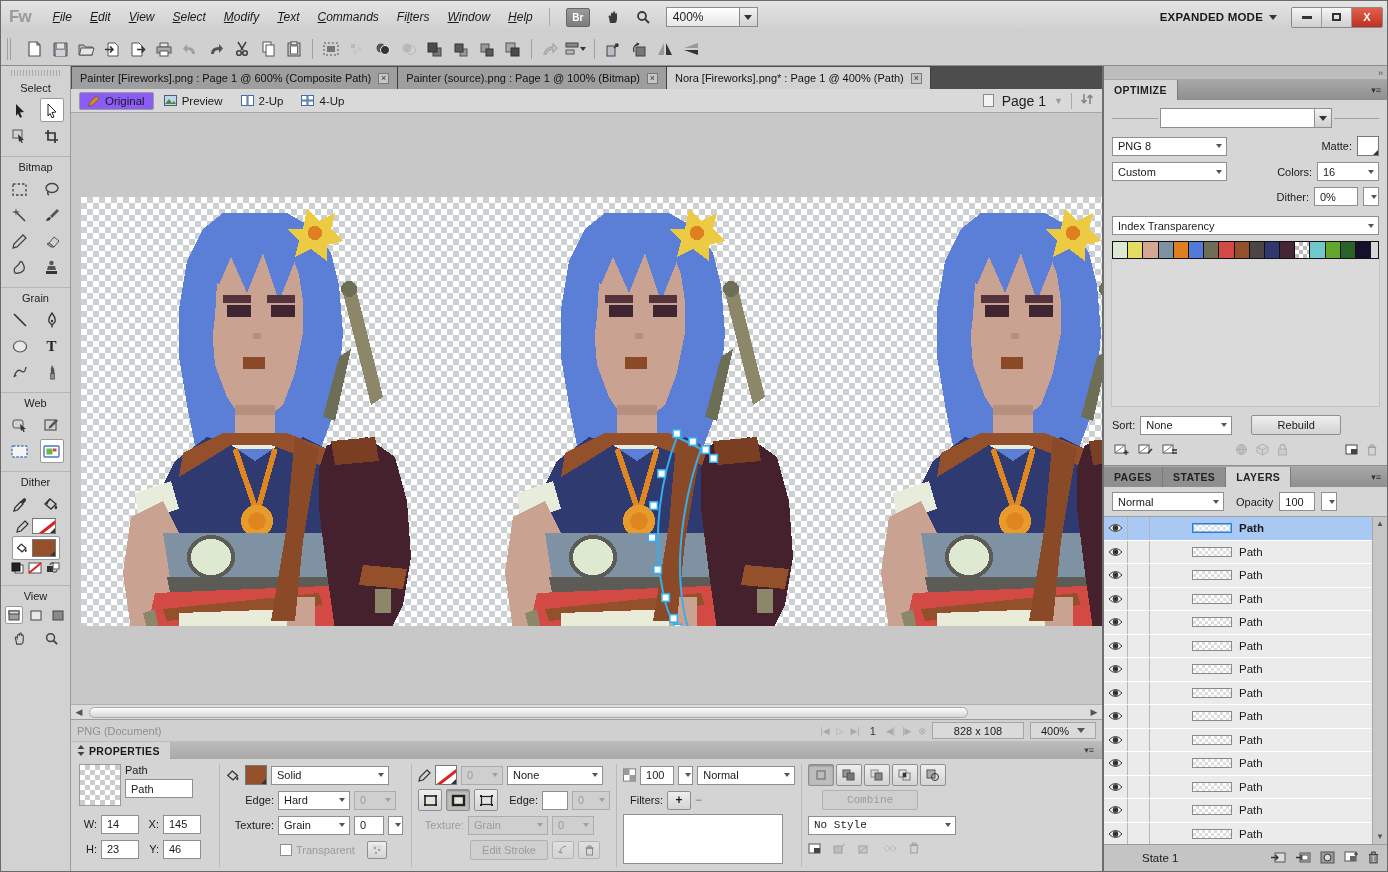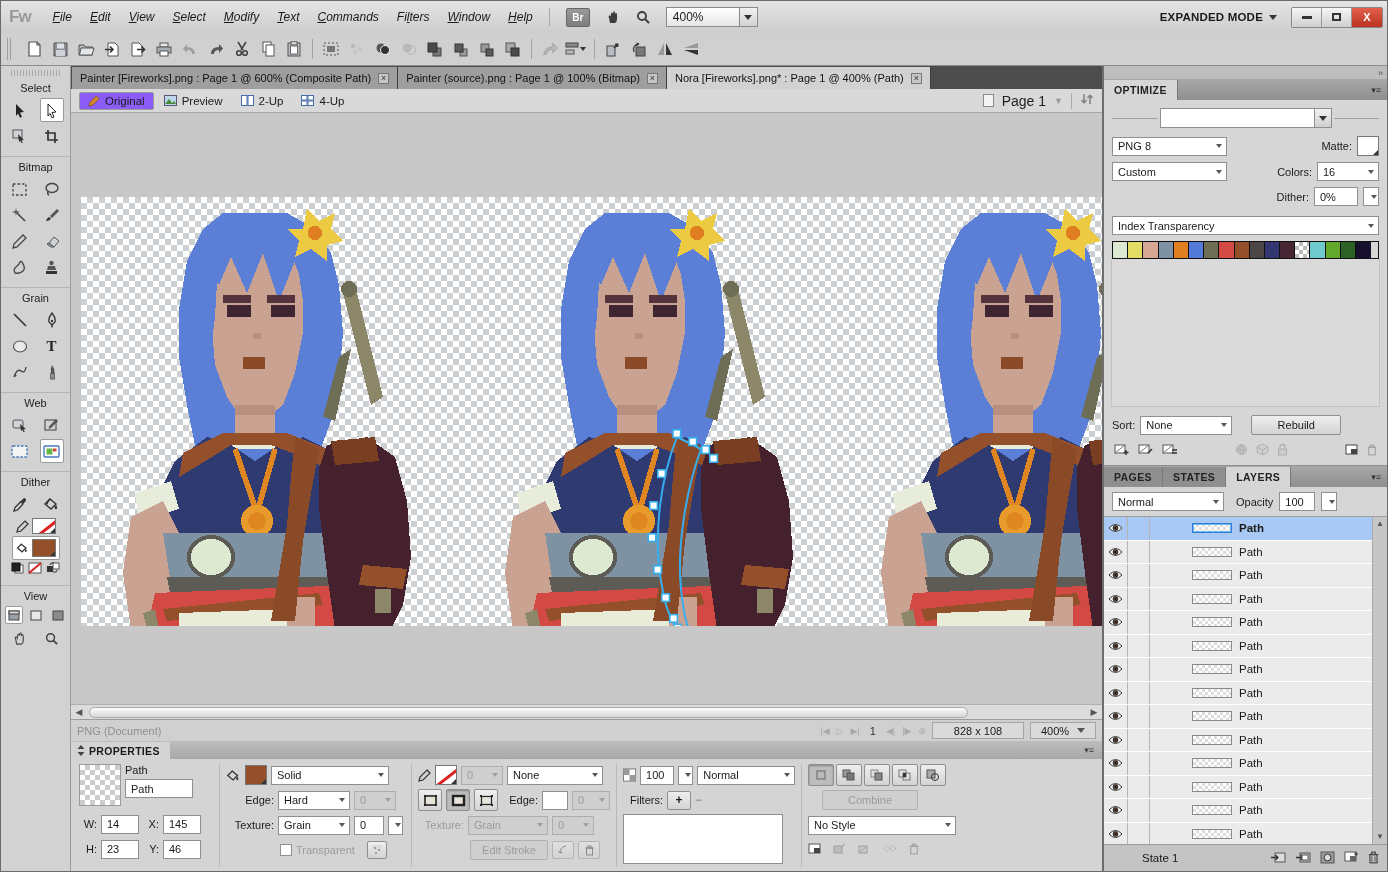--- a/index.html
+++ b/index.html
@@ -972,21 +972,21 @@
                 </span>
             </div>
             <div class="prow">
               <span class="plabel" style="width:40px;text-align:right;">Filters:</span>
               <span class="mini-btn" style="width:24px;height:19px;font-weight:bold;">+</span>
               <span style="color:#9a9a9a;font-weight:bold;">−</span>
             </div>
             <div class="whitebox" style="width:160px;height:50px;"></div>
           </div>
 
-          <div class="pcol" style="flex:1;">
+          <div class="pcol" style="flex:1;font-family:Liberation Mono, monospace;">
             <div class="prow" style="gap:2px;">
               <span class="mini-btn seldark" style="width:26px;">
                   <svg width="12" height="12" viewBox="0 0 12 12">
                     <rect x="2" y="2" width="8" height="8" fill="#bbb" stroke="#666"></rect>
                   </svg>
                 </span>
               <span class="mini-btn" style="width:26px;">
                   <svg width="14" height="12" viewBox="0 0 14 12">
                     <rect x="1" y="1" width="7" height="7" fill="#999" stroke="#555"></rect>
                     <rect x="5" y="4" width="7" height="7" fill="#777" stroke="#555"></rect>

